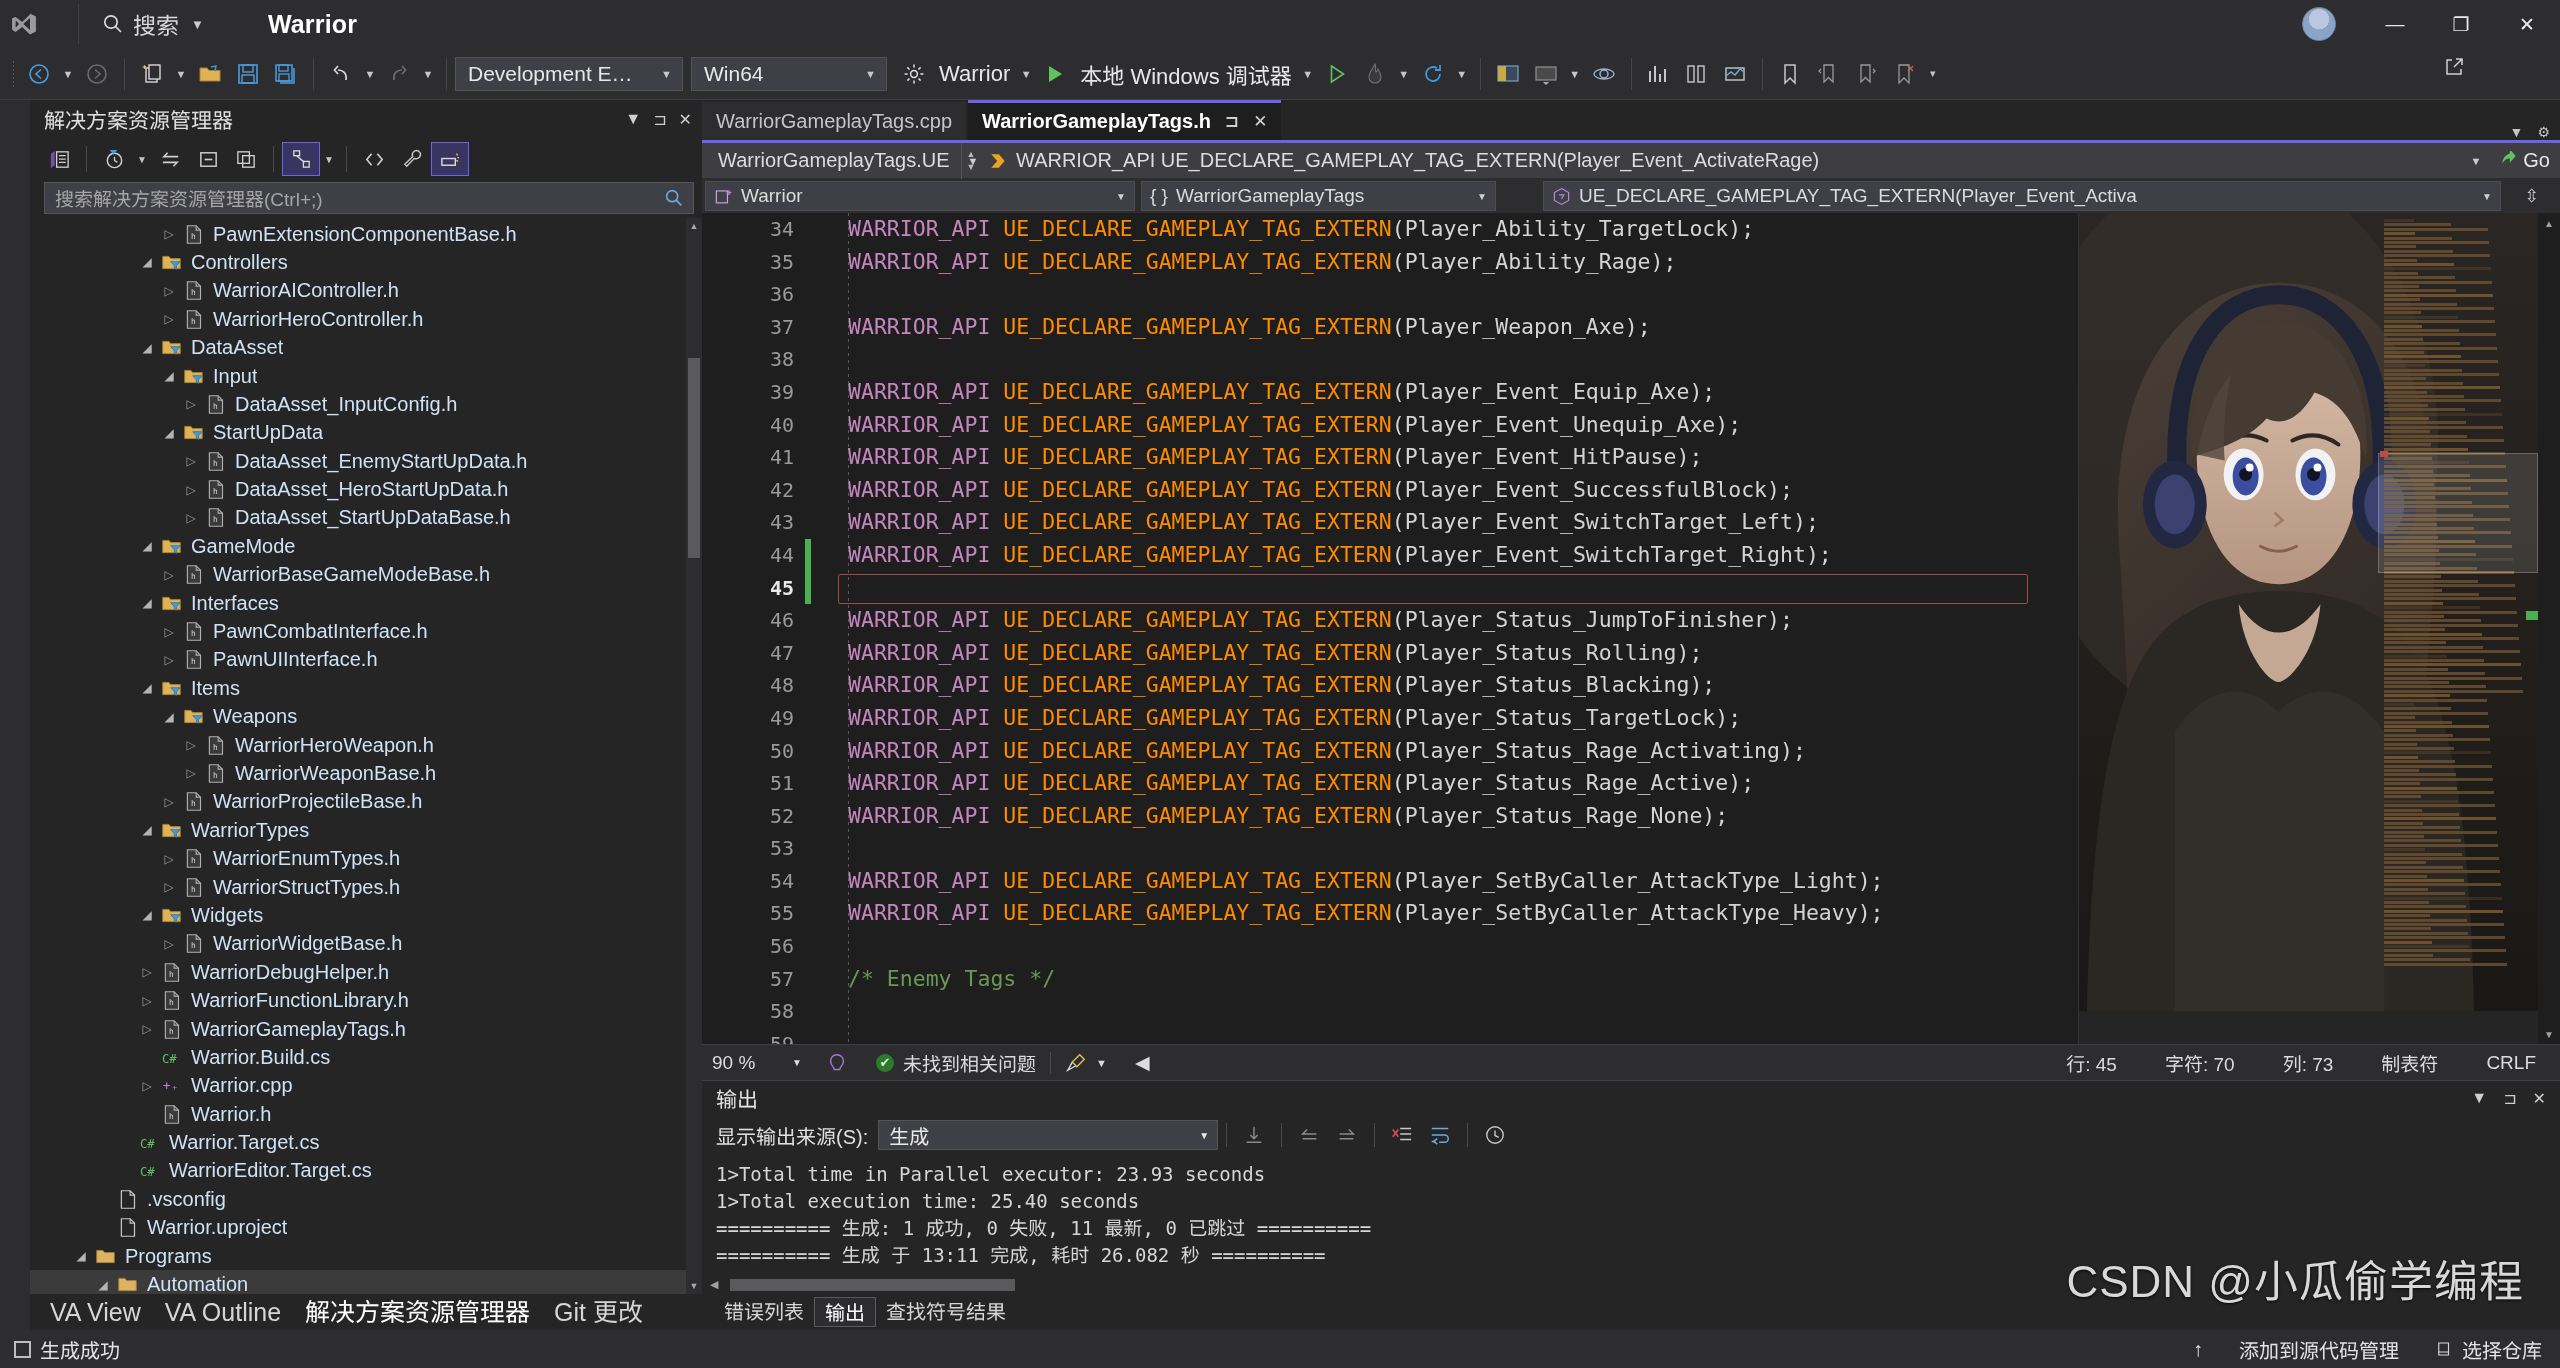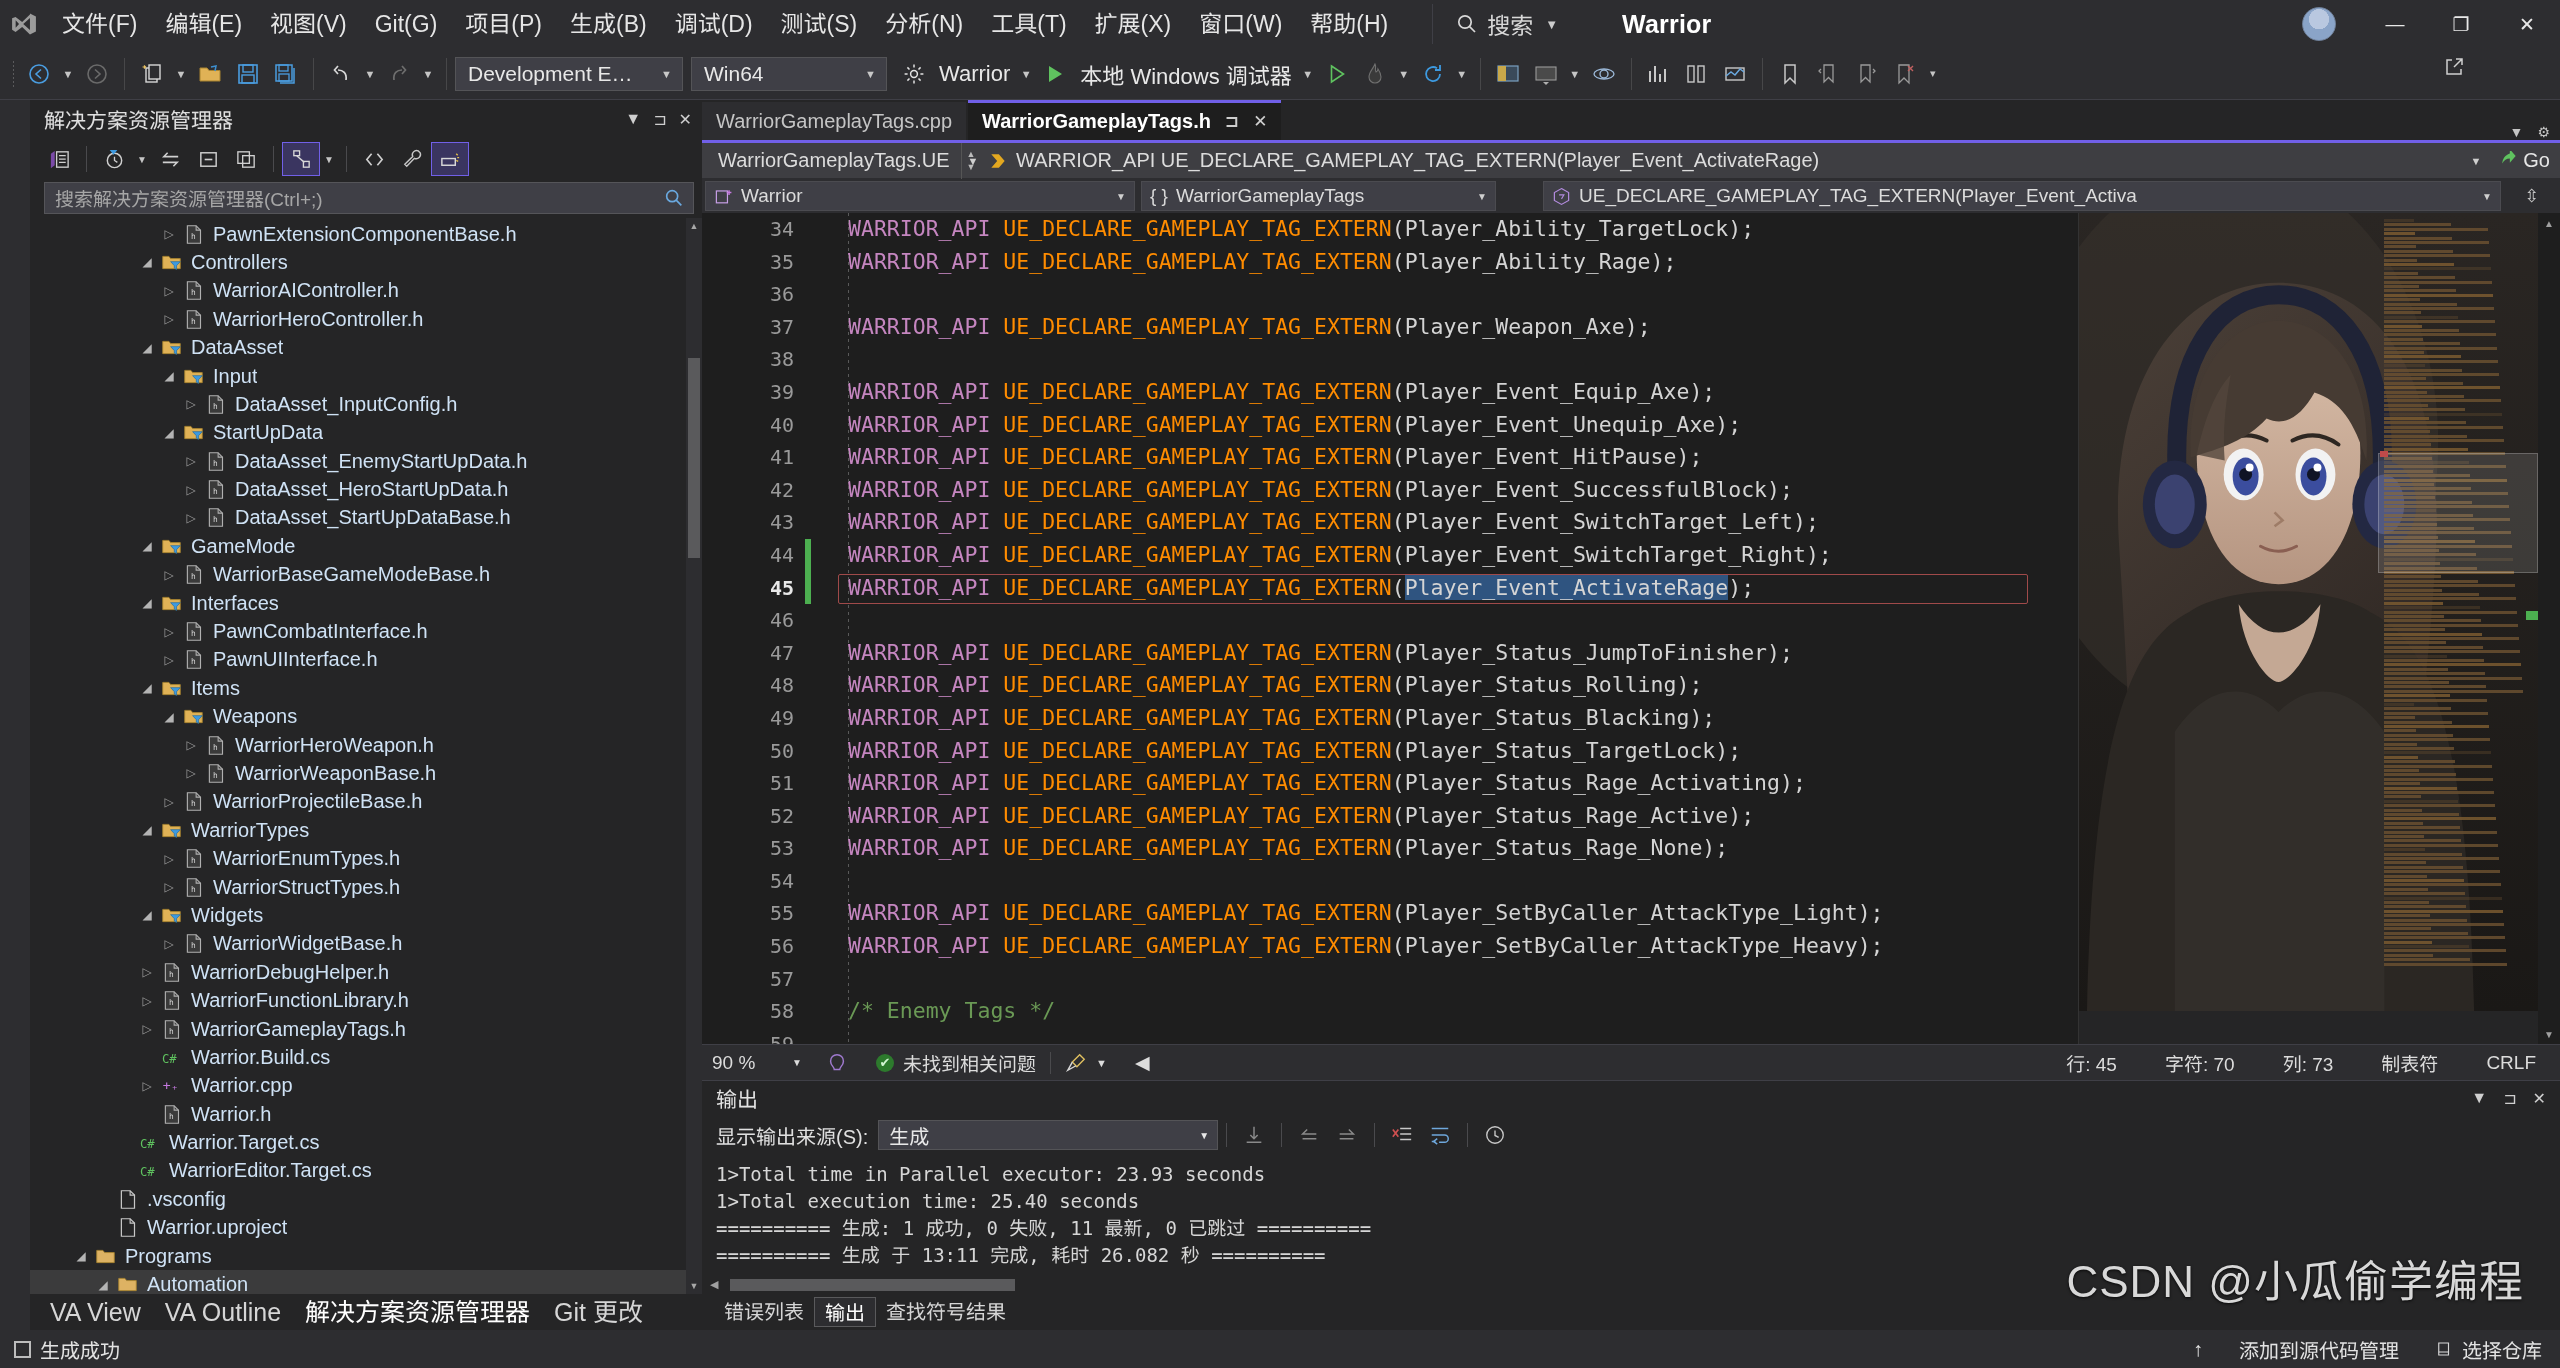--- a/index.html
+++ b/index.html
@@ -265,35 +265,20 @@
 </head>
 <body>
 
 <div class="app">
 
   <div class="titlebar">
     <div class="vs-logo">
       <svg viewBox="0 0 24 24">
           <path d="M17.5 2.2 23 5v14l-5.5 2.8-7.2-7-6.1 4.6L1 17.2V6.8l3.2-1.2 6.1 4.6 7.2-7zM4.3 8.6v6.8l3.1-3.4-3.1-3.4zm13.2-2.1-6.2 5.5 6.2 5.5V6.5z" fill="#9b9b9b"></path>
         </svg>
-    </div>
-    <div class="menu">
-      <div class="menu-item">文件(F)</div>
-      <div class="menu-item">编辑(E)</div>
-      <div class="menu-item">视图(V)</div>
-      <div class="menu-item">Git(G)</div>
-      <div class="menu-item">项目(P)</div>
-      <div class="menu-item">生成(B)</div>
-      <div class="menu-item">调试(D)</div>
-      <div class="menu-item">测试(S)</div>
-      <div class="menu-item">分析(N)</div>
-      <div class="menu-item">工具(T)</div>
-      <div class="menu-item">扩展(X)</div>
-      <div class="menu-item">窗口(W)</div>
-      <div class="menu-item">帮助(H)</div>
     </div>
     <div class="title-search">
       <svg class="mag" viewBox="0 0 24 24">
           <circle cx="10" cy="10" r="6.2" fill="none" stroke="#d8d8d8" stroke-width="1.7"></circle>
           <line x1="14.6" y1="14.6" x2="20" y2="20" stroke="#d8d8d8" stroke-width="1.7"></line>
         </svg>
       <span class="lbl">搜索</span>
       <span class="caret">▼</span>
     </div>
     <div class="app-title">Warrior</div>
@@ -1103,21 +1088,20 @@
             <div class="cl"><span class="tok-macro">WARRIOR_API</span> <span class="tok-fn">UE_DECLARE_GAMEPLAY_TAG_EXTERN</span><span class="tok-punc">(</span><span class="tok-id">Player_Ability_Rage</span><span class="tok-punc">);</span></div>
             <div class="cl">&nbsp;</div>
             <div class="cl"><span class="tok-macro">WARRIOR_API</span> <span class="tok-fn">UE_DECLARE_GAMEPLAY_TAG_EXTERN</span><span class="tok-punc">(</span><span class="tok-id">Player_Weapon_Axe</span><span class="tok-punc">);</span></div>
             <div class="cl">&nbsp;</div>
             <div class="cl"><span class="tok-macro">WARRIOR_API</span> <span class="tok-fn">UE_DECLARE_GAMEPLAY_TAG_EXTERN</span><span class="tok-punc">(</span><span class="tok-id">Player_Event_Equip_Axe</span><span class="tok-punc">);</span></div>
             <div class="cl"><span class="tok-macro">WARRIOR_API</span> <span class="tok-fn">UE_DECLARE_GAMEPLAY_TAG_EXTERN</span><span class="tok-punc">(</span><span class="tok-id">Player_Event_Unequip_Axe</span><span class="tok-punc">);</span></div>
             <div class="cl"><span class="tok-macro">WARRIOR_API</span> <span class="tok-fn">UE_DECLARE_GAMEPLAY_TAG_EXTERN</span><span class="tok-punc">(</span><span class="tok-id">Player_Event_HitPause</span><span class="tok-punc">);</span></div>
             <div class="cl"><span class="tok-macro">WARRIOR_API</span> <span class="tok-fn">UE_DECLARE_GAMEPLAY_TAG_EXTERN</span><span class="tok-punc">(</span><span class="tok-id">Player_Event_SuccessfulBlock</span><span class="tok-punc">);</span></div>
             <div class="cl"><span class="tok-macro">WARRIOR_API</span> <span class="tok-fn">UE_DECLARE_GAMEPLAY_TAG_EXTERN</span><span class="tok-punc">(</span><span class="tok-id">Player_Event_SwitchTarget_Left</span><span class="tok-punc">);</span></div>
             <div class="cl"><span class="tok-macro">WARRIOR_API</span> <span class="tok-fn">UE_DECLARE_GAMEPLAY_TAG_EXTERN</span><span class="tok-punc">(</span><span class="tok-id">Player_Event_SwitchTarget_Right</span><span class="tok-punc">);</span></div>
-            <div class="cl"><span class="tok-macro">WARRIOR_API</span> <span class="tok-fn">UE_DECLARE_GAMEPLAY_TAG_EXTERN</span><span class="tok-punc">(</span><span class="tok-id sel-hl">Player_Event_ActivateRage</span><span class="tok-punc">);</span></div>
             <div class="line-box" style="top: 360.6px; height: 30.6px; left: 24px; width: 1190px;"></div>
             <div class="cl">&nbsp;</div>
             <div class="cl"><span class="tok-macro">WARRIOR_API</span> <span class="tok-fn">UE_DECLARE_GAMEPLAY_TAG_EXTERN</span><span class="tok-punc">(</span><span class="tok-id">Player_Status_JumpToFinisher</span><span class="tok-punc">);</span></div>
             <div class="cl"><span class="tok-macro">WARRIOR_API</span> <span class="tok-fn">UE_DECLARE_GAMEPLAY_TAG_EXTERN</span><span class="tok-punc">(</span><span class="tok-id">Player_Status_Rolling</span><span class="tok-punc">);</span></div>
             <div class="cl"><span class="tok-macro">WARRIOR_API</span> <span class="tok-fn">UE_DECLARE_GAMEPLAY_TAG_EXTERN</span><span class="tok-punc">(</span><span class="tok-id">Player_Status_Blacking</span><span class="tok-punc">);</span></div>
             <div class="cl"><span class="tok-macro">WARRIOR_API</span> <span class="tok-fn">UE_DECLARE_GAMEPLAY_TAG_EXTERN</span><span class="tok-punc">(</span><span class="tok-id">Player_Status_TargetLock</span><span class="tok-punc">);</span></div>
             <div class="cl"><span class="tok-macro">WARRIOR_API</span> <span class="tok-fn">UE_DECLARE_GAMEPLAY_TAG_EXTERN</span><span class="tok-punc">(</span><span class="tok-id">Player_Status_Rage_Activating</span><span class="tok-punc">);</span></div>
             <div class="cl"><span class="tok-macro">WARRIOR_API</span> <span class="tok-fn">UE_DECLARE_GAMEPLAY_TAG_EXTERN</span><span class="tok-punc">(</span><span class="tok-id">Player_Status_Rage_Active</span><span class="tok-punc">);</span></div>
             <div class="cl"><span class="tok-macro">WARRIOR_API</span> <span class="tok-fn">UE_DECLARE_GAMEPLAY_TAG_EXTERN</span><span class="tok-punc">(</span><span class="tok-id">Player_Status_Rage_None</span><span class="tok-punc">);</span></div>
             <div class="cl">&nbsp;</div>

